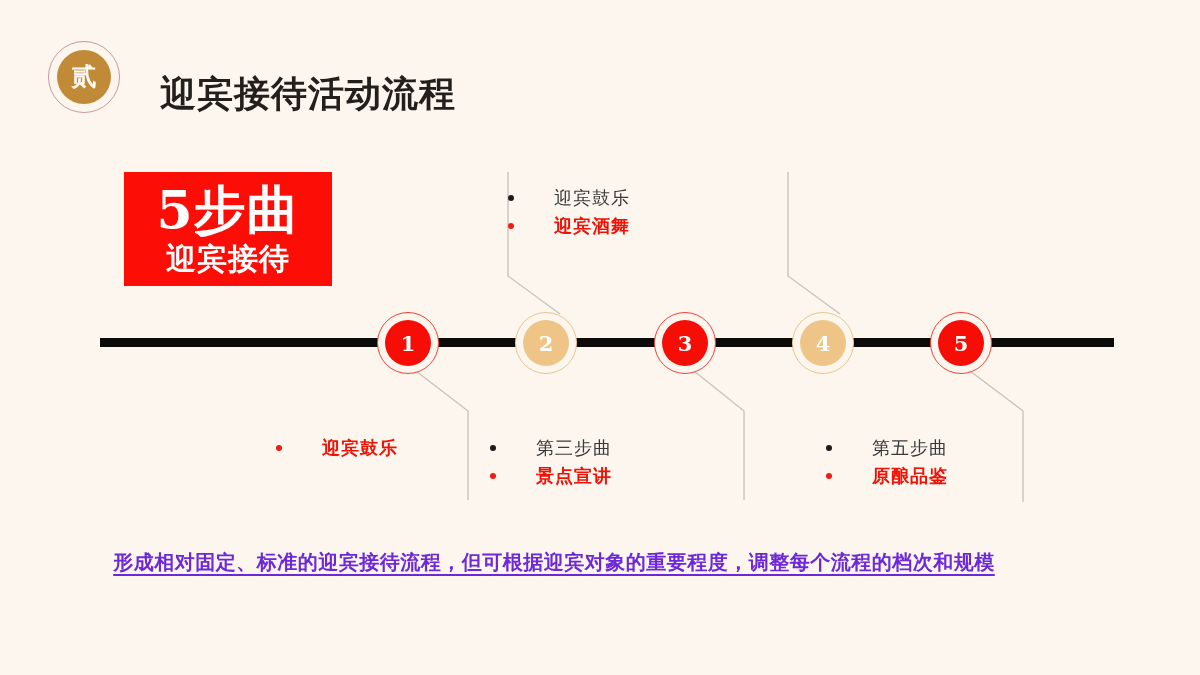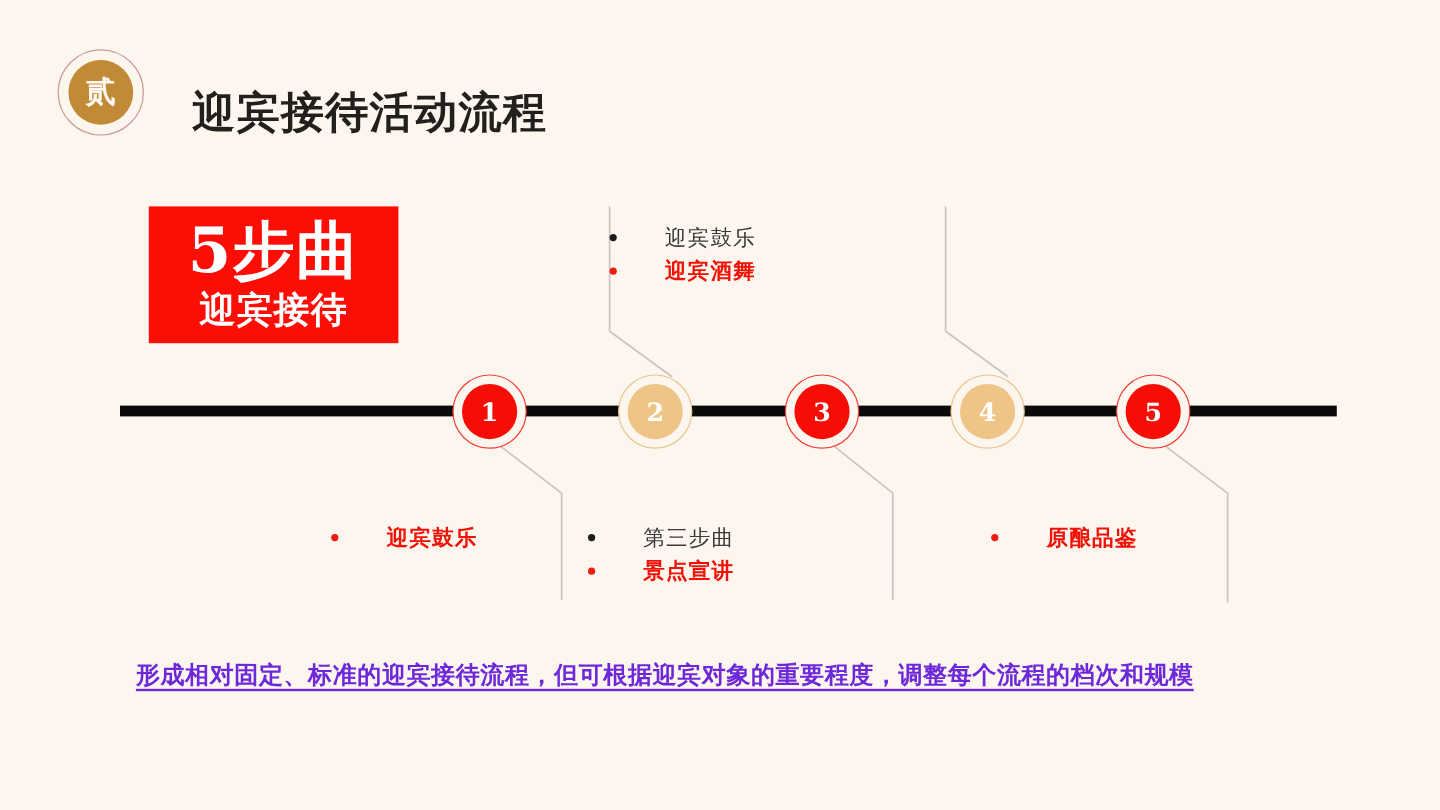--- a/index.html
+++ b/index.html
@@ -139,20 +139,24 @@
       <div class="l-top">第三步曲</div>
     </div>
     <div class="row">
       <div class="bul red"></div>
       <div class="l-bot">景点宣讲</div>
     </div>
   </div>
 
   <div class="label" style="left:826px;top:434px;">
     <div class="row">
+      <div class="bul dark"></div>
+      <div class="l-top">第五步曲</div>
+    </div>
+    <div class="row">
       <div class="bul red"></div>
       <div class="l-bot">原酿品鉴</div>
     </div>
   </div>
 
   <div class="caption">形成相对固定、标准的迎宾接待流程，但可根据迎宾对象的重要程度，调整每个流程的档次和规模</div>
 
 </div>
 
 </body></html>

